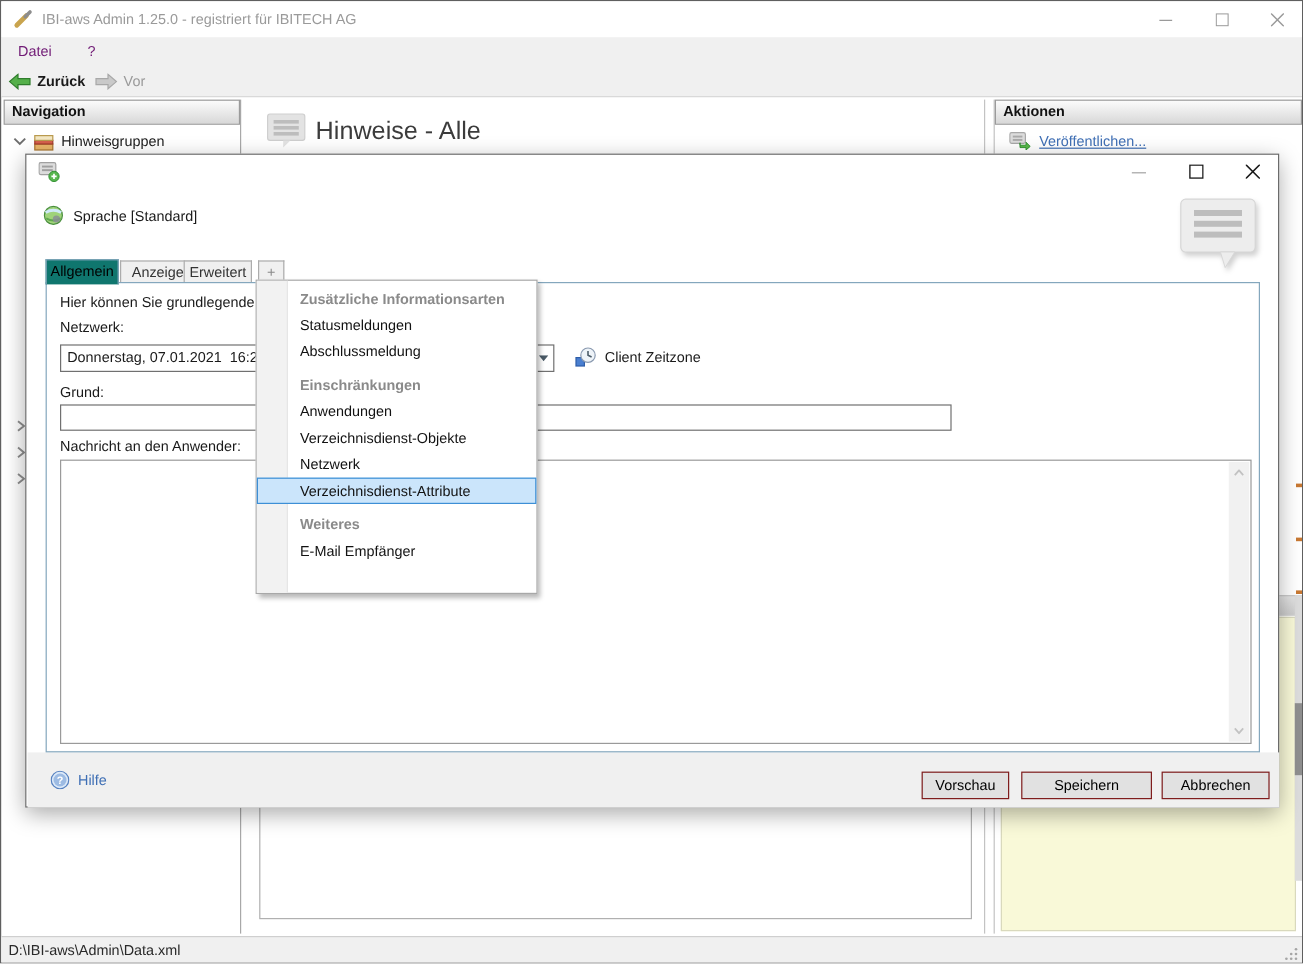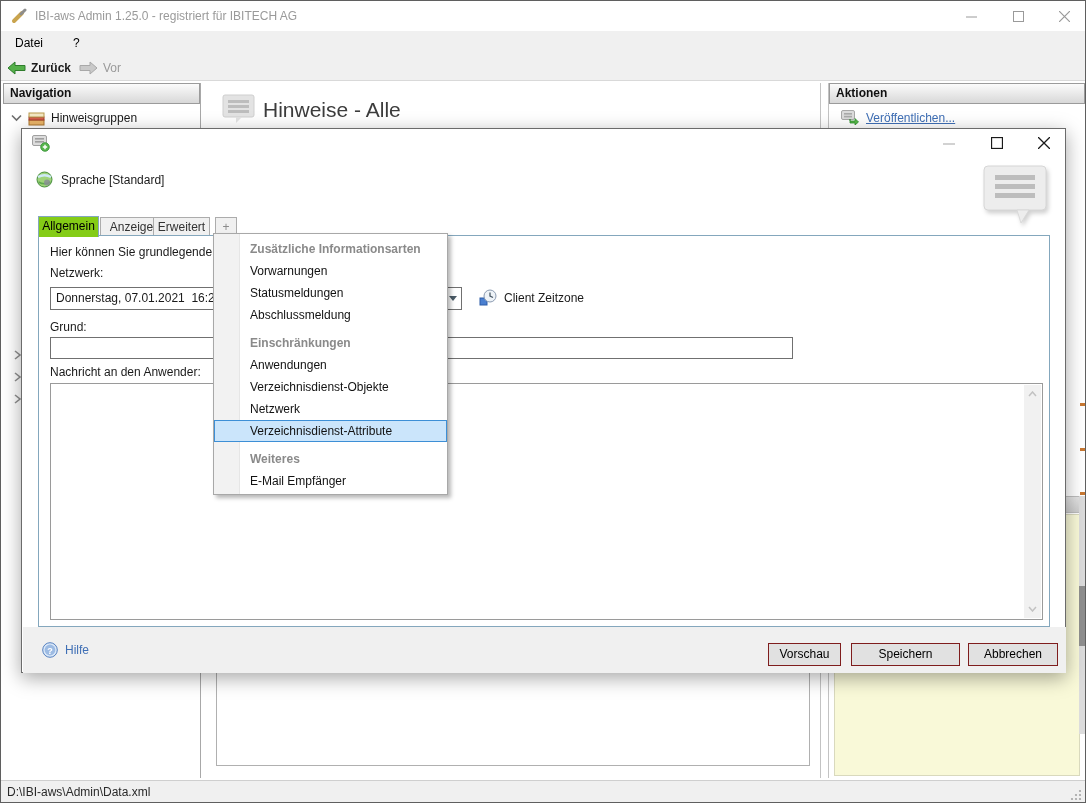--- a/index.html
+++ b/index.html
@@ -6,21 +6,21 @@
   html,body { width:1086px; height:803px; }
   body { font-family:"Liberation Sans", sans-serif; font-size:12px; color:#1a1a1a; background:#fff; }
   #app { position:relative; width:1086px; height:803px; background:#fff; border:1px solid #5f5f5f; overflow:hidden; }
   .abs { position:absolute; }
 
   
   .titlebar { left:0; top:0; width:100%; height:30px; background:#fff; }
   .titlebar .title { position:absolute; left:34px; top:0; line-height:30px; color:#9a9a9a; }
   .winbtn { position:absolute; top:0; width:34px; height:30px; display:flex; align-items:center; justify-content:center; }
   .menubar { left:0; top:30px; width:100%; height:24px; background:#f0f0f0; }
-  .menubar span { position:absolute; top:0; line-height:24px; color:#000000; }
+  .menubar span { position:absolute; top:0; line-height:24px; color:#701a75; }
   .toolbar { left:0; top:54px; width:100%; height:26px; background:#f0f0f0; border-bottom:1px solid #d9d9d9; }
   .toolbtn { position:absolute; top:0; height:26px; display:flex; align-items:center; gap:5px; }
   .statusbar { left:0; top:779px; width:100%; height:24px; background:#f0f0f0; border-top:1px solid #cfcfcf; }
   .statusbar .path { position:absolute; left:6px; top:0; line-height:23px; color:#2a2a2a; }
 
   
   .panel-header { height:21px; background:linear-gradient(#fbfbfb,#d8d8d8); border:1px solid #9b9b9b; font-weight:bold; line-height:19px; padding-left:6px; color:#111; }
   .navpanel { left:2px; top:82px; width:198px; height:695px; background:#fff; border-right:1px solid #a8a8a8; }
   .centerpanel { left:205px; top:82px; width:615px; height:695px; background:#fff; border-right:1px solid #c3c3c3; }
   .rightpanel { left:827px; top:82px; width:257px; height:695px; background:#fff; border-left:1px solid #c3c3c3; }
@@ -30,21 +30,21 @@
   .minichev { position:absolute; left:8px; width:12px; height:12px; }
   .link { color:#3f6fb5; text-decoration:underline; }
   .notes { position:absolute; left:5px; top:431px; width:246px; height:262px; background:#f9f9d8; border:1px solid #d9d9bd; }
   .graybar { position:absolute; left:0; top:413px; width:257px; height:17px; background:linear-gradient(#e3e3e3,#cdcdcd); border-top:1px solid #bdbdbd; border-bottom:1px solid #bdbdbd; }
 
   
   .dialog { left:20px; top:127px; width:1045px; height:545px; background:#fff; border:1px solid #6b6b6b; box-shadow:0 5px 18px rgba(0,0,0,.35); z-index:10; }
   .dialog .dtitle { position:absolute; left:32px; top:0; line-height:28px; color:#000; }
   .dwinbtn { position:absolute; top:2px; width:24px; height:24px; display:flex; align-items:center; justify-content:center; }
   .tab { position:absolute; top:88px; height:19px; background:#f0f0f0; border:1px solid #acacac; border-bottom:none; text-align:center; line-height:18px; color:#333; }
-  .tab.active { top:87px; height:21px; background:#84cc16; border:1px solid #84a7bd; border-bottom:none; color:#000; z-index:3; }
+  .tab.active { top:87px; height:21px; background:#0f766e; border:1px solid #84a7bd; border-bottom:none; color:#000; z-index:3; }
   .groupbox { position:absolute; left:16px; top:106px; width:1012px; height:392px; border:1px solid #84a7bd; background:#fff; z-index:1; }
   .dfooter { position:absolute; left:1px; top:498px; width:1043px; height:46px; background:#f0f0f0; }
   .btn { position:absolute; top:16px; height:23px; background:#e1e1e1; border:1px solid #7f1d1d; text-align:center; line-height:21px; color:#000; }
   .field { position:absolute; background:#fff; border:1px solid #707070; }
   .lbl { position:absolute; color:#1a1a1a; }
   .ta-scroll { position:absolute; right:1px; top:1px; bottom:1px; width:17px; background:#f1f1f1; }
 
   
   .typemenu { left:212px; top:232px; width:235px; height:262px; background:#fff; border:1px solid #a8a8a8; box-shadow:3px 3px 4px rgba(0,0,0,.28); z-index:20; padding-top:4px; }
   .typemenu .gutter { position:absolute; left:0; top:0; bottom:0; width:26px; background:#f2f2f2; border-right:1px solid #e6e6e6; }
@@ -270,21 +270,20 @@
       </div>
       <div class="btn" style="left:745px;width:73px">Vorschau</div>
       <div class="btn" style="left:828px;width:109px">Speichern</div>
       <div class="btn" style="left:945px;width:90px">Abbrechen</div>
     </div>
   </div>
 
   <div class="abs typemenu">
     <div class="gutter"></div>
     <div class="mh">Zusätzliche Informationsarten</div>
-    <div class="mi">Vorwarnungen</div>
     <div class="mi">Statusmeldungen</div>
     <div class="mi">Abschlussmeldung</div>
     <div class="mh gap">Einschränkungen</div>
     <div class="mi">Anwendungen</div>
     <div class="mi">Verzeichnisdienst-Objekte</div>
     <div class="mi">Netzwerk</div>
     <div class="mi sel">Verzeichnisdienst-Attribute</div>
     <div class="mh gap">Weiteres</div>
     <div class="mi">E-Mail Empfänger</div>
   </div>

